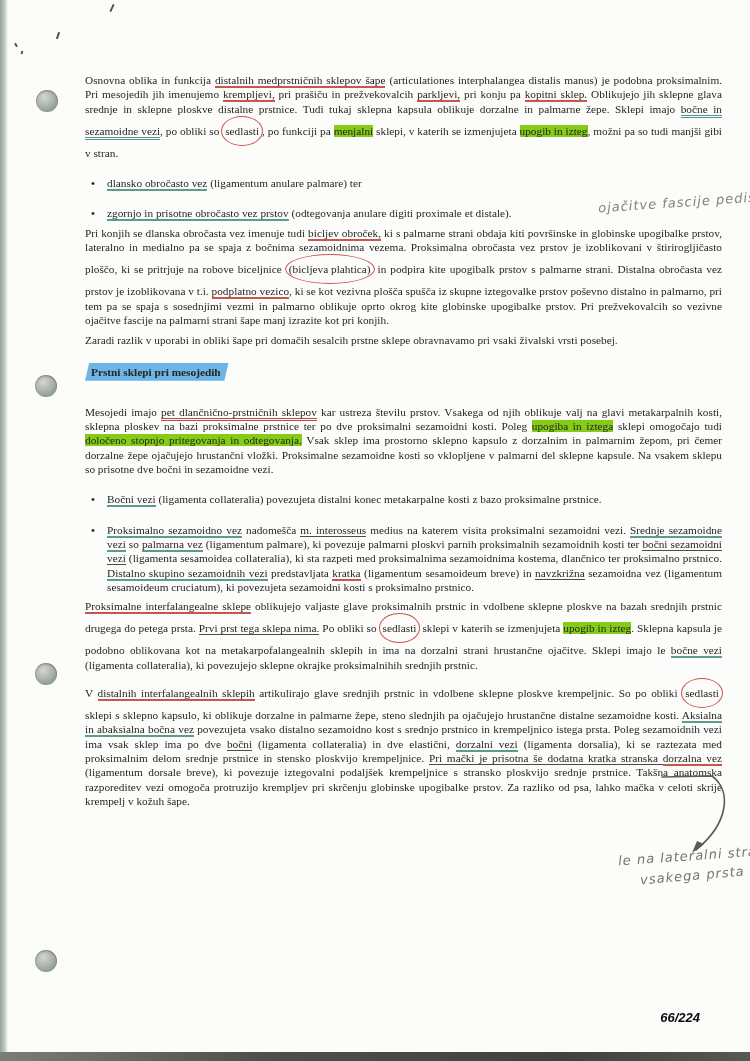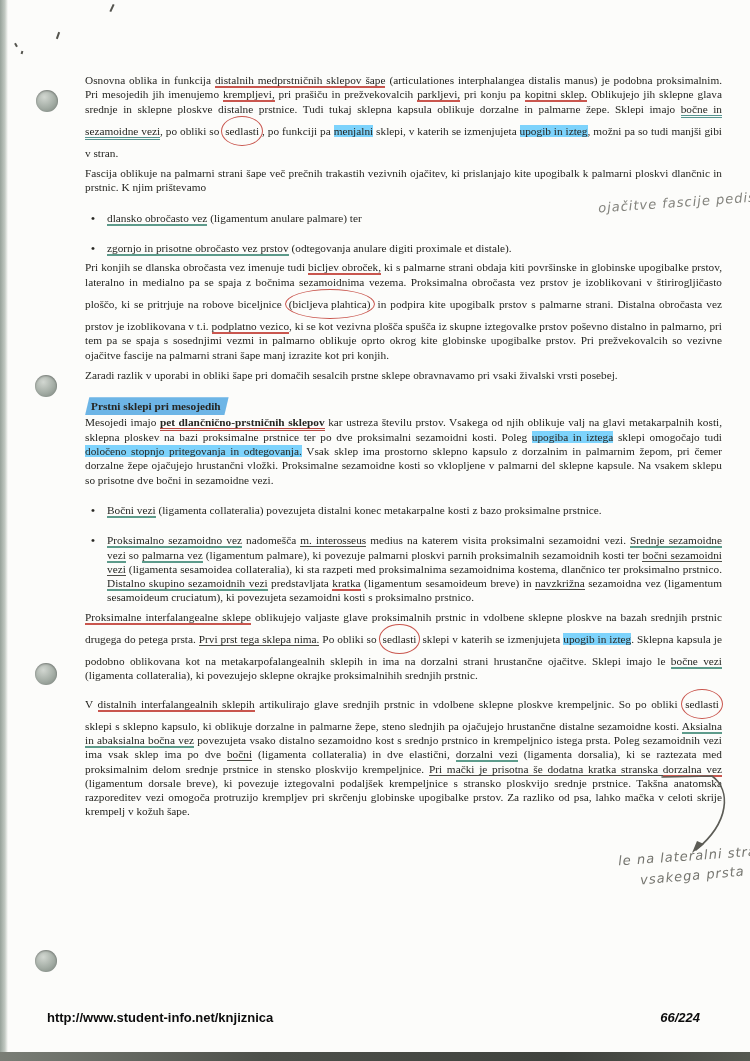--- a/index.html
+++ b/index.html
@@ -21,29 +21,29 @@
   .mark3{left:21px;top:51px;width:2px;height:3px;transform:rotate(15deg)}
   .mark4{left:111px;top:4px;width:2px;height:8px;transform:rotate(25deg)}
 
   
   #doc-body{position:absolute;left:85px;top:73px;width:637px;
             font-size:11.3px;line-height:14.3px;text-align:justify;}
   .block{margin:0 0 6px 0;}
   .p{margin:0 0 6px 0;}
   .bullet{position:relative;padding-left:22px;margin:16px 0 5px 0;}
   .bullet::before{content:"\2022";position:absolute;left:6px;top:0;font-weight:bold;}
-  .heading{margin:15px 0 0 0;font-weight:bold;text-align:left;}
+  .heading{margin:15px 0 24px 0;font-weight:bold;text-align:left;}
 
   
   .u-red{border-bottom:2px solid #c9564e;}
-  .u-red2{border-bottom:3px double #b84a42;font-weight:bold;}
+  .u-red2{border-bottom:3px double #b84a42;}
   .u-grn{border-bottom:2px solid #5d9b8b;}
   .u-grn2{border-bottom:3px double #55948f;}
   .u-drk{border-bottom:1px solid #4c4c46;}
-  .hl-y{background:#7dd3fc;}
+  .hl-y{background:#84cc16;}
   .circ{border:1.5px solid #c9564e;border-radius:50%;padding:8px 3px;margin:0 -1px;display:inline-block;line-height:12px;}
   .hl-b{background:#6db5e6;padding:2px 8px 2px 6px;font-weight:bold;
         clip-path:polygon(3% 0,100% 0,97% 100%,0 100%);display:inline-block;}
 
   
   .hand{position:absolute;font-family:"DejaVu Sans",sans-serif;color:#83837d;
         font-size:13px;letter-spacing:1px;font-style:italic;white-space:nowrap;}
   .hand-top{left:598px;top:195px;transform:rotate(-4deg);}
   .hand-bot1{left:618px;top:848px;transform:rotate(-4deg);color:#75756f;}
   .hand-bot2{left:640px;top:868px;transform:rotate(-5deg);color:#75756f;}
@@ -66,21 +66,20 @@
   <div class="hole hole2"></div>
   <div class="hole hole3"></div>
   <div class="hole hole4"></div>
   <div class="pen-mark mark1"></div>
   <div class="pen-mark mark2"></div>
   <div class="pen-mark mark3"></div>
   <div class="pen-mark mark4"></div>
 
   <div id="doc-body">
       <div class="block p"><span>Osnovna oblika in funkcija </span><span class="u-red">distalnih medprstničnih sklepov šape</span><span> (articulationes interphalangea distalis manus) je podobna proksimalnim. Pri mesojedih jih imenujemo </span><span class="u-red">krempljevi,</span><span> pri prašiču in prežvekovalcih </span><span class="u-red">parkljevi,</span><span> pri konju pa </span><span class="u-red">kopitni sklep.</span><span> Oblikujejo jih sklepne glava srednje in sklepne ploskve distalne prstnice. Tudi tukaj sklepna kapsula oblikuje dorzalne in palmarne žepe. Sklepi imajo </span><span class="u-grn2">bočne in sezamoidne vezi</span><span>,  po obliki so </span><span class="circ">sedlasti</span><span>, po funkciji pa </span><span class="hl-y">menjalni</span><span> sklepi,  v katerih se izmenjujeta </span><span class="hl-y">upogib in izteg</span><span>, možni pa so tudi manjši gibi v stran.</span></div>
-      <div class="block p"><span>Fascija oblikuje na palmarni strani šape več prečnih trakastih vezivnih ojačitev, ki prislanjajo kite upogibalk k palmarni ploskvi dlančnic in prstnic. K njim prištevamo</span></div>
       <div class="block bullet"><span class="u-grn">dlansko obročasto vez</span><span> (ligamentum anulare palmare) ter</span></div>
       <div class="block bullet"><span class="u-grn">zgornjo in prisotne obročasto vez prstov</span><span> (odtegovanja anulare digiti proximale et distale).</span></div>
       <div class="block p"><span>Pri konjih se dlanska obročasta vez imenuje tudi </span><span class="u-red">bicljev obroček,</span><span> ki s palmarne strani obdaja kiti površinske in globinske upogibalke prstov, lateralno in medialno pa se spaja z bočnima sezamoidnima vezema. Proksimalna obročasta vez prstov je izoblikovani v štirirogljičasto ploščo, ki se pritrjuje na robove biceljnice </span><span class="circ">(bicljeva plahtica)</span><span> in podpira kite upogibalk prstov s palmarne strani. Distalna obročasta vez prstov je izoblikovana v t.i. </span><span class="u-red">podplatno vezico</span><span>, ki se kot vezivna plošča spušča iz skupne iztegovalke prstov poševno distalno in palmarno, pri tem pa se spaja s sosednjimi vezmi in palmarno oblikuje oprto okrog kite globinske upogibalke prstov. Pri prežvekovalcih so vezivne ojačitve fascije na palmarni strani šape manj izrazite kot pri konjih.</span></div>
       <div class="block p"><span>Zaradi razlik v uporabi in obliki šape pri domačih sesalcih prstne sklepe obravnavamo pri vsaki živalski vrsti posebej.</span></div>
       <div class="block heading"><span class="hl-b">Prstni sklepi pri mesojedih</span></div>
       <div class="block p"><span>Mesojedi imajo </span><span class="u-red2">pet dlančnično-prstničnih sklepov</span><span> kar ustreza številu prstov. Vsakega od njih oblikuje valj na glavi metakarpalnih kosti, sklepna ploskev na bazi proksimalne prstnice ter po dve proksimalni sezamoidni kosti. Poleg </span><span class="hl-y">upogiba in iztega</span><span> sklepi omogočajo tudi </span><span class="hl-y">določeno stopnjo pritegovanja in odtegovanja.</span><span> Vsak sklep ima prostorno sklepno kapsulo z dorzalnim in palmarnim žepom, pri čemer dorzalne žepe ojačujejo hrustančni vložki. Proksimalne sezamoidne kosti so vklopljene v palmarni del sklepne kapsule. Na vsakem sklepu so prisotne dve bočni in sezamoidne vezi.</span></div>
       <div class="block bullet"><span class="u-grn">Bočni vezi</span><span> (ligamenta collateralia) povezujeta distalni konec metakarpalne kosti z bazo proksimalne prstnice.</span></div>
       <div class="block bullet"><span class="u-grn">Proksimalno sezamoidno vez</span><span> nadomešča </span><span class="u-drk">m. interosseus</span><span> medius na katerem visita proksimalni sezamoidni vezi. </span><span class="u-grn">Srednje sezamoidne vezi</span><span> so </span><span class="u-grn">palmarna vez</span><span> (ligamentum palmare), ki povezuje palmarni ploskvi parnih proksimalnih sezamoidnih kosti ter </span><span class="u-drk">bočni sezamoidni vezi</span><span> (ligamenta sesamoidea collateralia), ki sta razpeti med proksimalnima sezamoidnima kostema, dlančnico ter proksimalno prstnico. </span><span class="u-grn">Distalno skupino sezamoidnih vezi</span><span> predstavljata </span><span class="u-red">kratka</span><span> (ligamentum sesamoideum breve) in </span><span class="u-drk">navzkrižna</span><span> sezamoidna vez (ligamentum sesamoideum cruciatum), ki povezujeta sezamoidni kosti s proksimalno prstnico.</span></div>
       <div class="block p"><span class="u-red">Proksimalne interfalangealne sklepe</span><span> oblikujejo valjaste glave proksimalnih prstnic in vdolbene sklepne ploskve na bazah srednjih prstnic drugega do petega prsta. </span><span class="u-drk">Prvi prst tega sklepa nima.</span><span> Po obliki so </span><span class="circ">sedlasti</span><span> sklepi v katerih se izmenjujeta </span><span class="hl-y">upogib in izteg</span><span>. Sklepna kapsula je podobno oblikovana kot na metakarpofalangealnih sklepih in ima na dorzalni strani hrustančne ojačitve. Sklepi imajo le </span><span class="u-grn">bočne vezi</span><span> (ligamenta collateralia), ki povezujejo sklepne okrajke proksimalnihih srednjih prstnic.</span></div>
       <div class="block p"><span>V </span><span class="u-red">distalnih interfalangealnih sklepih</span><span> artikulirajo glave srednjih prstnic in vdolbene sklepne ploskve krempeljnic. So po obliki </span><span class="circ">sedlasti</span><span> sklepi s sklepno kapsulo, ki oblikuje dorzalne in palmarne žepe, steno slednjih pa ojačujejo hrustančne distalne sezamoidne kosti. </span><span class="u-grn">Aksialna in abaksialna bočna vez</span><span> povezujeta vsako distalno sezamoidno kost s srednjo prstnico in krempeljnico istega prsta. Poleg sezamoidnih vezi ima vsak sklep ima po dve </span><span class="u-drk">bočni</span><span> (ligamenta collateralia) in dve elastični, </span><span class="u-grn">dorzalni vezi</span><span> (ligamenta dorsalia),  ki se raztezata med proksimalnim delom srednje prstnice in stensko ploskvijo krempeljnice. </span><span class="u-drk">Pri mački je prisotna še dodatna kratka stranska </span><span class="u-red">dorzalna vez</span><span> (ligamentum dorsale breve), ki povezuje iztegovalni podaljšek krempeljnice s stransko ploskvijo srednje prstnice. Takšna anatomska razporeditev vezi omogoča protruzijo krempljev pri skrčenju globinske upogibalke prstov. Za razliko od psa, lahko mačka v celoti skrije krempelj v kožuh šape.</span></div>
@@ -88,15 +87,14 @@
 
   <div class="hand hand-top">ojačitve fascije pedis</div>
   <div class="hand hand-bot1">le na lateralni strani</div>
   <div class="hand hand-bot2">vsakega prsta</div>
 
   <svg id="arrow-svg" viewBox="0 0 750 1061" xmlns="http://www.w3.org/2000/svg">
     <path d="M 662 777 L 712 776 C 731 790 730 822 696 850" fill="none" stroke="#5c5c56" stroke-width="1.6" stroke-linecap="round"></path>
     <polygon points="692,853 704,844 697,841" fill="#5c5c56"></polygon>
   </svg>
 
-  <div class="footer footer-url">http://www.student-info.net/knjiznica</div>
   <div class="footer footer-page">66/224</div>
 </div>
 
 </body></html>

